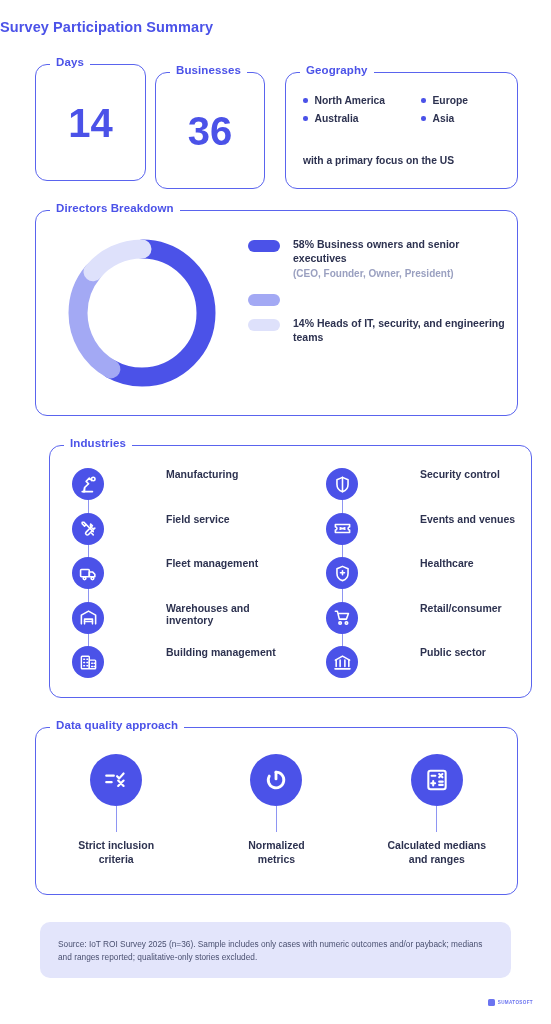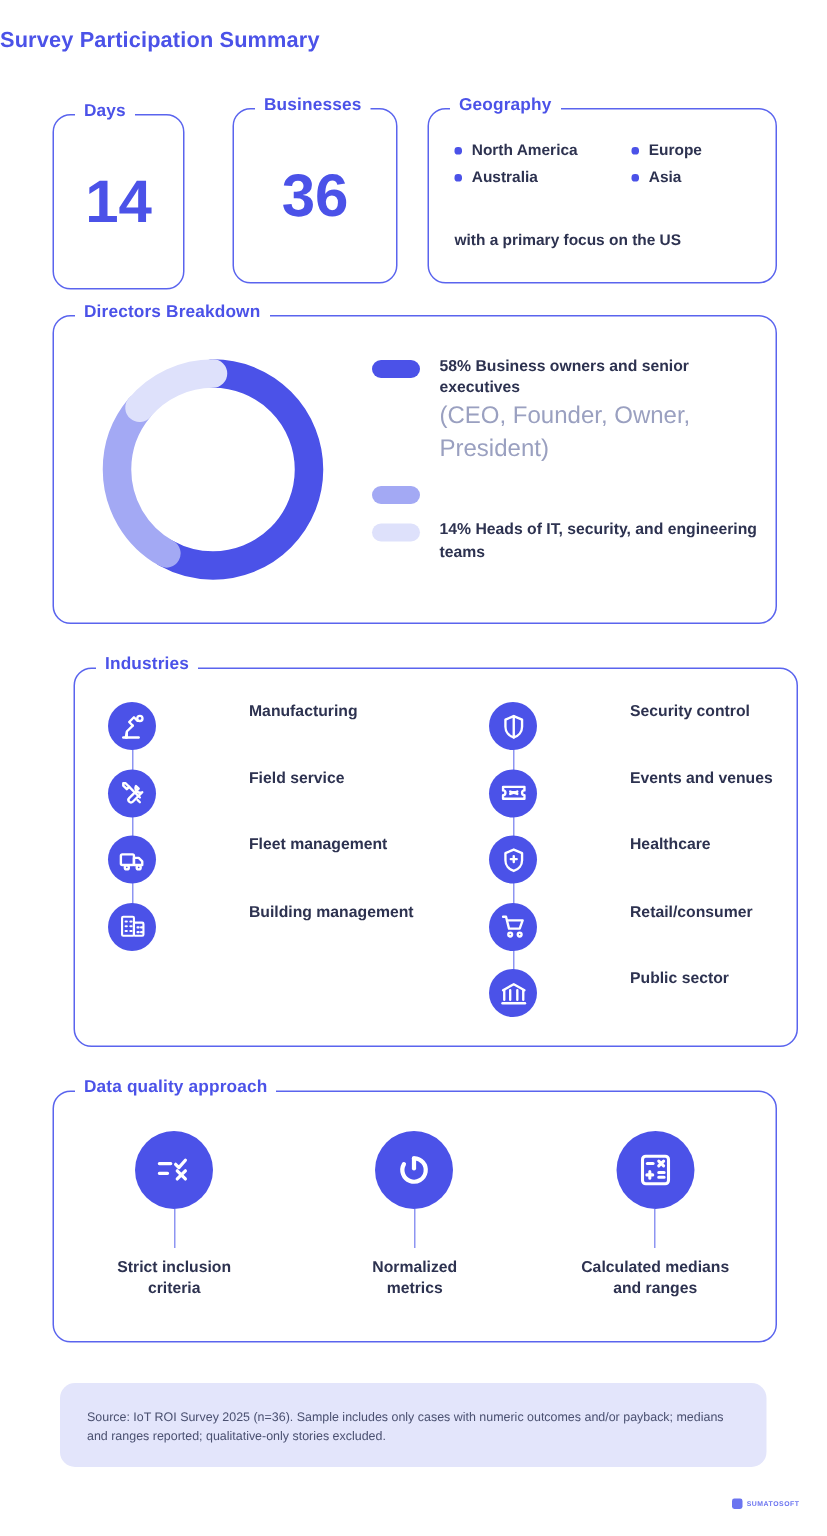--- a/index.html
+++ b/index.html
@@ -50,21 +50,21 @@
     background: #ffffff;
     padding: 0 6px;
     font-size: 11.5px;
     font-weight: bold;
     color: #4b52e8;
     white-space: nowrap;
     letter-spacing: 0.1px;
   }
 
   
-  .kpi-days   { left: 35px;  top: 76px; width: 88px; height: 117px; }
+  .kpi-days   { left: 35px;  top: 64px; width: 111px; height: 117px; }
   .kpi-biz    { left: 155px; top: 72px; width: 110px; height: 117px; }
   .kpi-geo    { left: 285px; top: 72px; width: 233px; height: 117px; }
 
   .kpi-value {
     position: absolute;
     left: 0; right: 0;
     top: 50%;
     transform: translateY(-50%);
     text-align: center;
     font-size: 40px;
@@ -139,23 +139,23 @@
   }
   .legend-text {
     font-size: 10.5px;
     color: #2d3250;
     line-height: 1.38;
   }
   .legend-text b { font-weight: bold; }
   .legend-main { font-weight: bold; }
   .legend-sub {
     display: block;
-    font-weight: normal;
+    font-weight: bold;
     color: #9aa0c0;
-    font-size: 16px;
+    font-size: 10px;
     margin-top: 1px;
   }
 
   
   .fs-ind { left: 49px; top: 445px; width: 483px; height: 253px; }
 
   .ind-col {
     position: absolute;
     top: 22px;
   }
@@ -390,20 +390,31 @@
         <div class="ind-connector"></div>
         <span class="ind-icon">
           <svg width="19" height="19" viewBox="0 0 24 24" fill="none" stroke="#fff" stroke-width="2" stroke-linecap="round" stroke-linejoin="round">
             <rect x="2" y="7" width="11" height="9" rx="1.2"></rect>
             <path d="M13 10h4l3 3v3h-7z"></path>
             <circle cx="7" cy="18" r="1.7"></circle>
               <circle cx="17" cy="18" r="1.7"></circle>
           </svg>
         </span>
         <span class="ind-label">Fleet management</span>
+      </div>
+      <div class="ind-row">
+        <div class="ind-connector"></div>
+        <span class="ind-icon">
+          <svg width="19" height="19" viewBox="0 0 24 24" fill="none" stroke="#fff" stroke-width="2" stroke-linecap="round" stroke-linejoin="round">
+            <path d="M3 20V9l9-5 9 5v11"></path>
+              <path d="M7 20v-6h10v6"></path>
+              <path d="M7 17h10"></path>
+          </svg>
+        </span>
+        <span class="ind-label">Warehouses and inventory</span>
       </div>
       <div class="ind-row">
         <span class="ind-icon">
           <svg width="19" height="19" viewBox="0 0 24 24" fill="none" stroke="#fff" stroke-width="1.8" stroke-linecap="round" stroke-linejoin="round">
             <rect x="3" y="4" width="10" height="16" rx="1"></rect>
             <rect x="13" y="9" width="8" height="11" rx="1"></rect>
             <path d="M6 8h1M10 8h1M6 12h1M10 12h1M6 16h1M10 16h1M16 13h1M19 13h1M16 17h1M19 17h1"></path>
           </svg>
         </span>
         <span class="ind-label">Building management</span>

